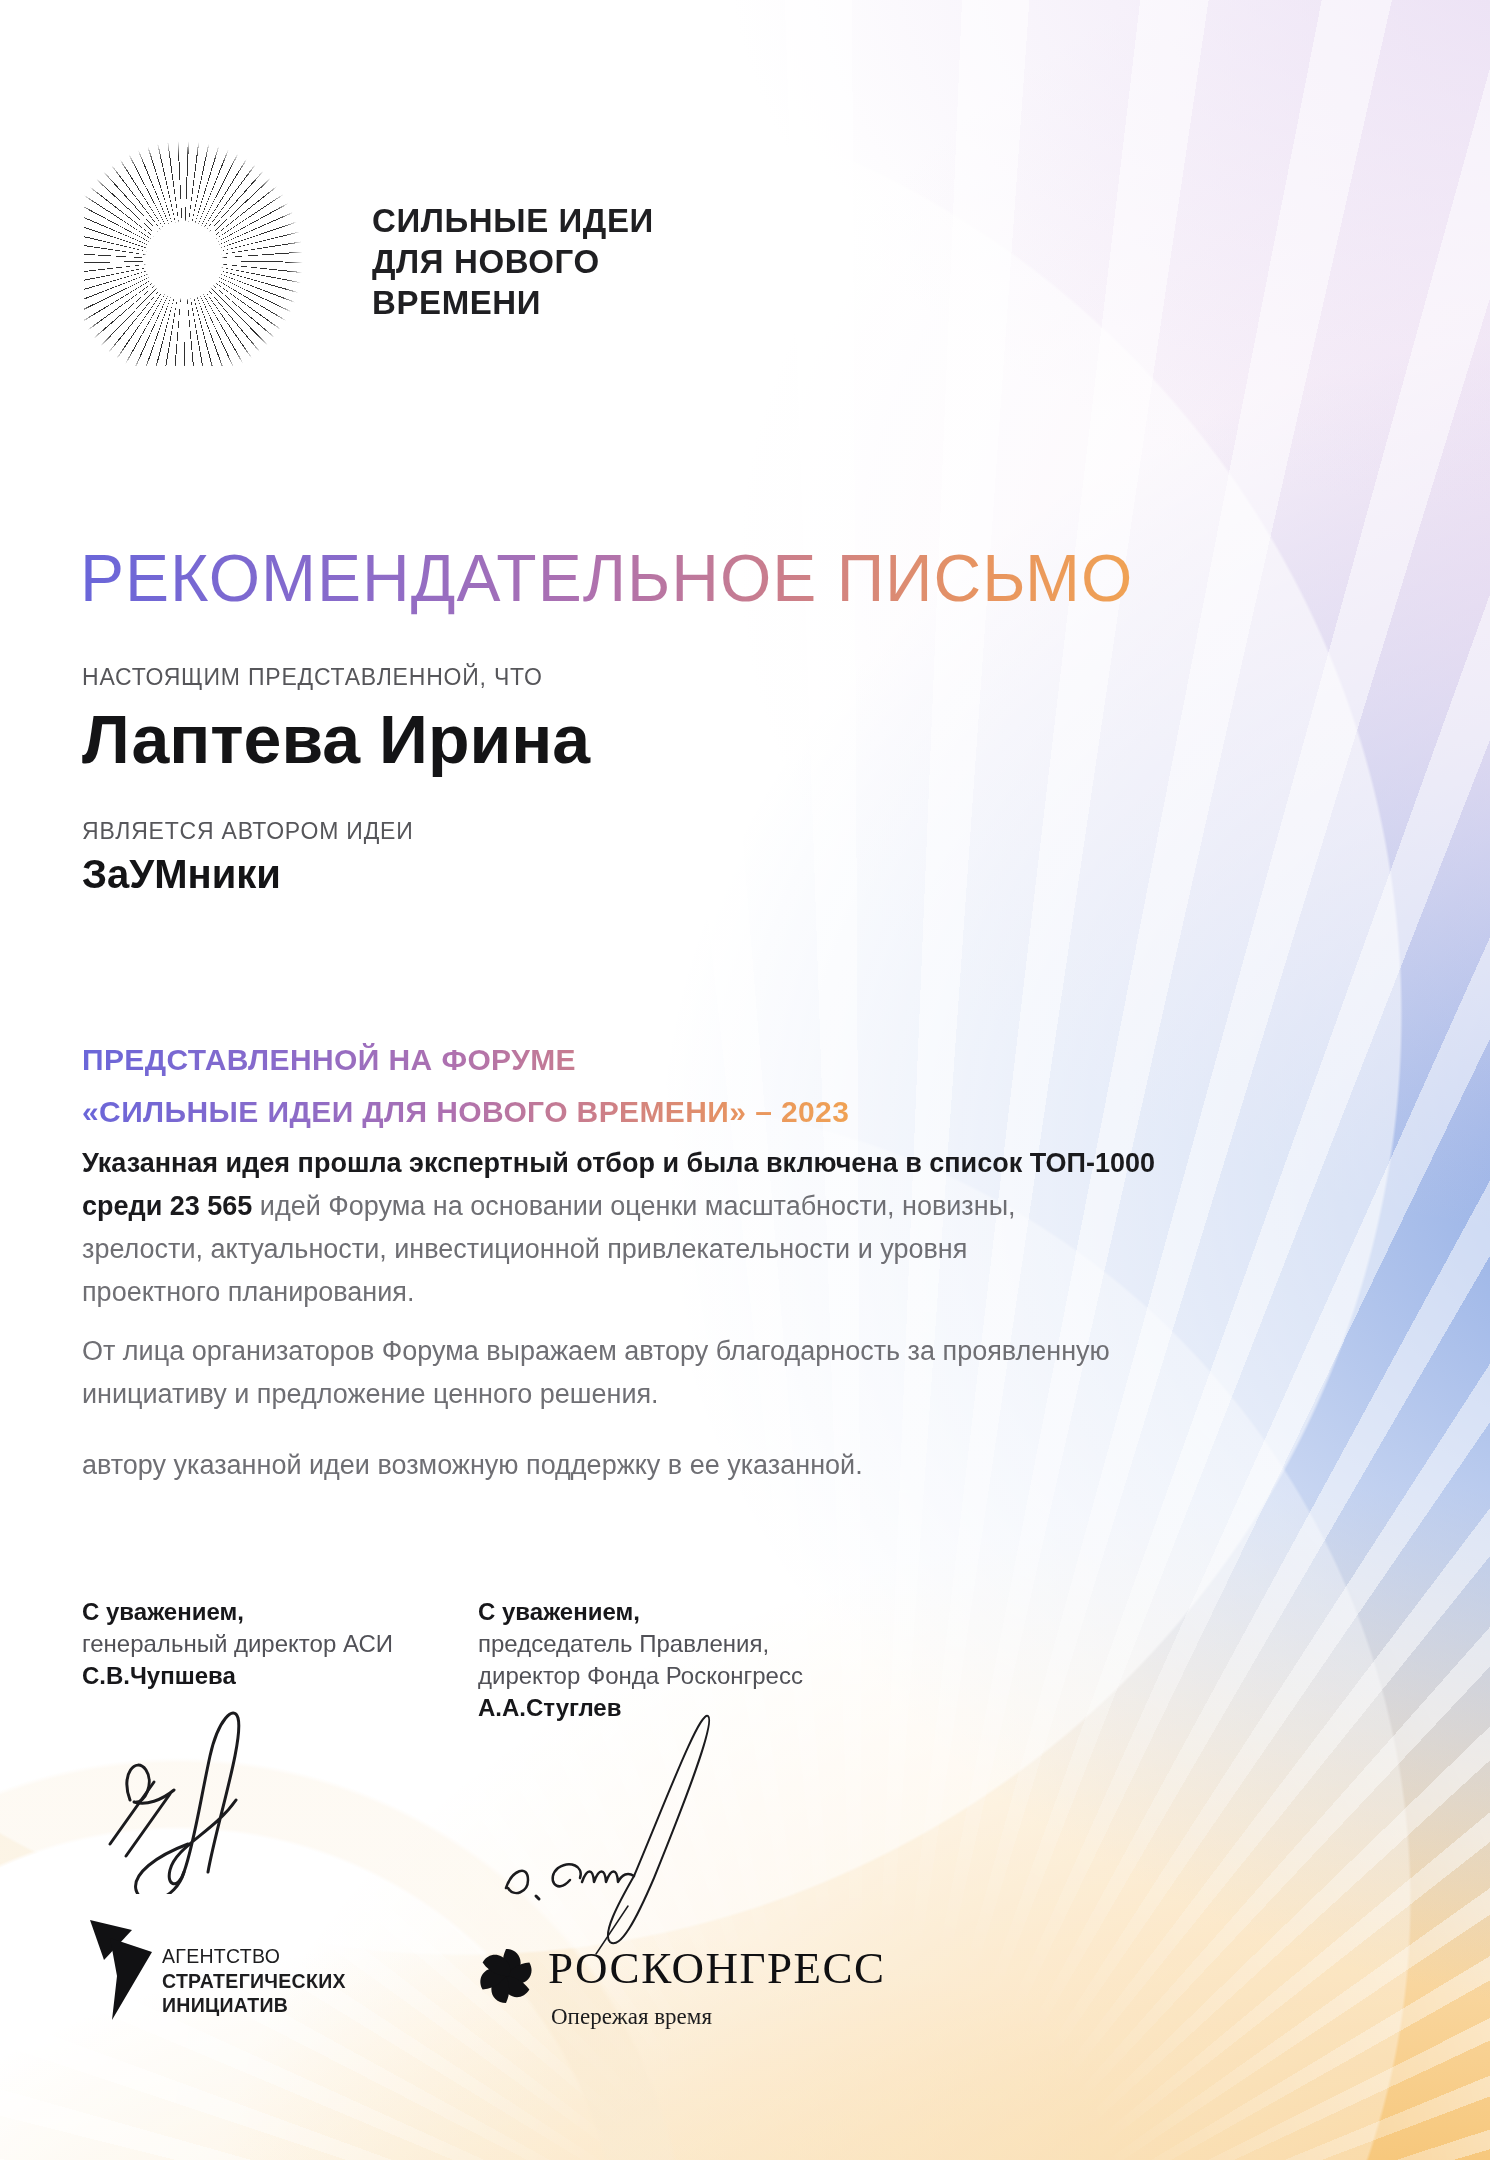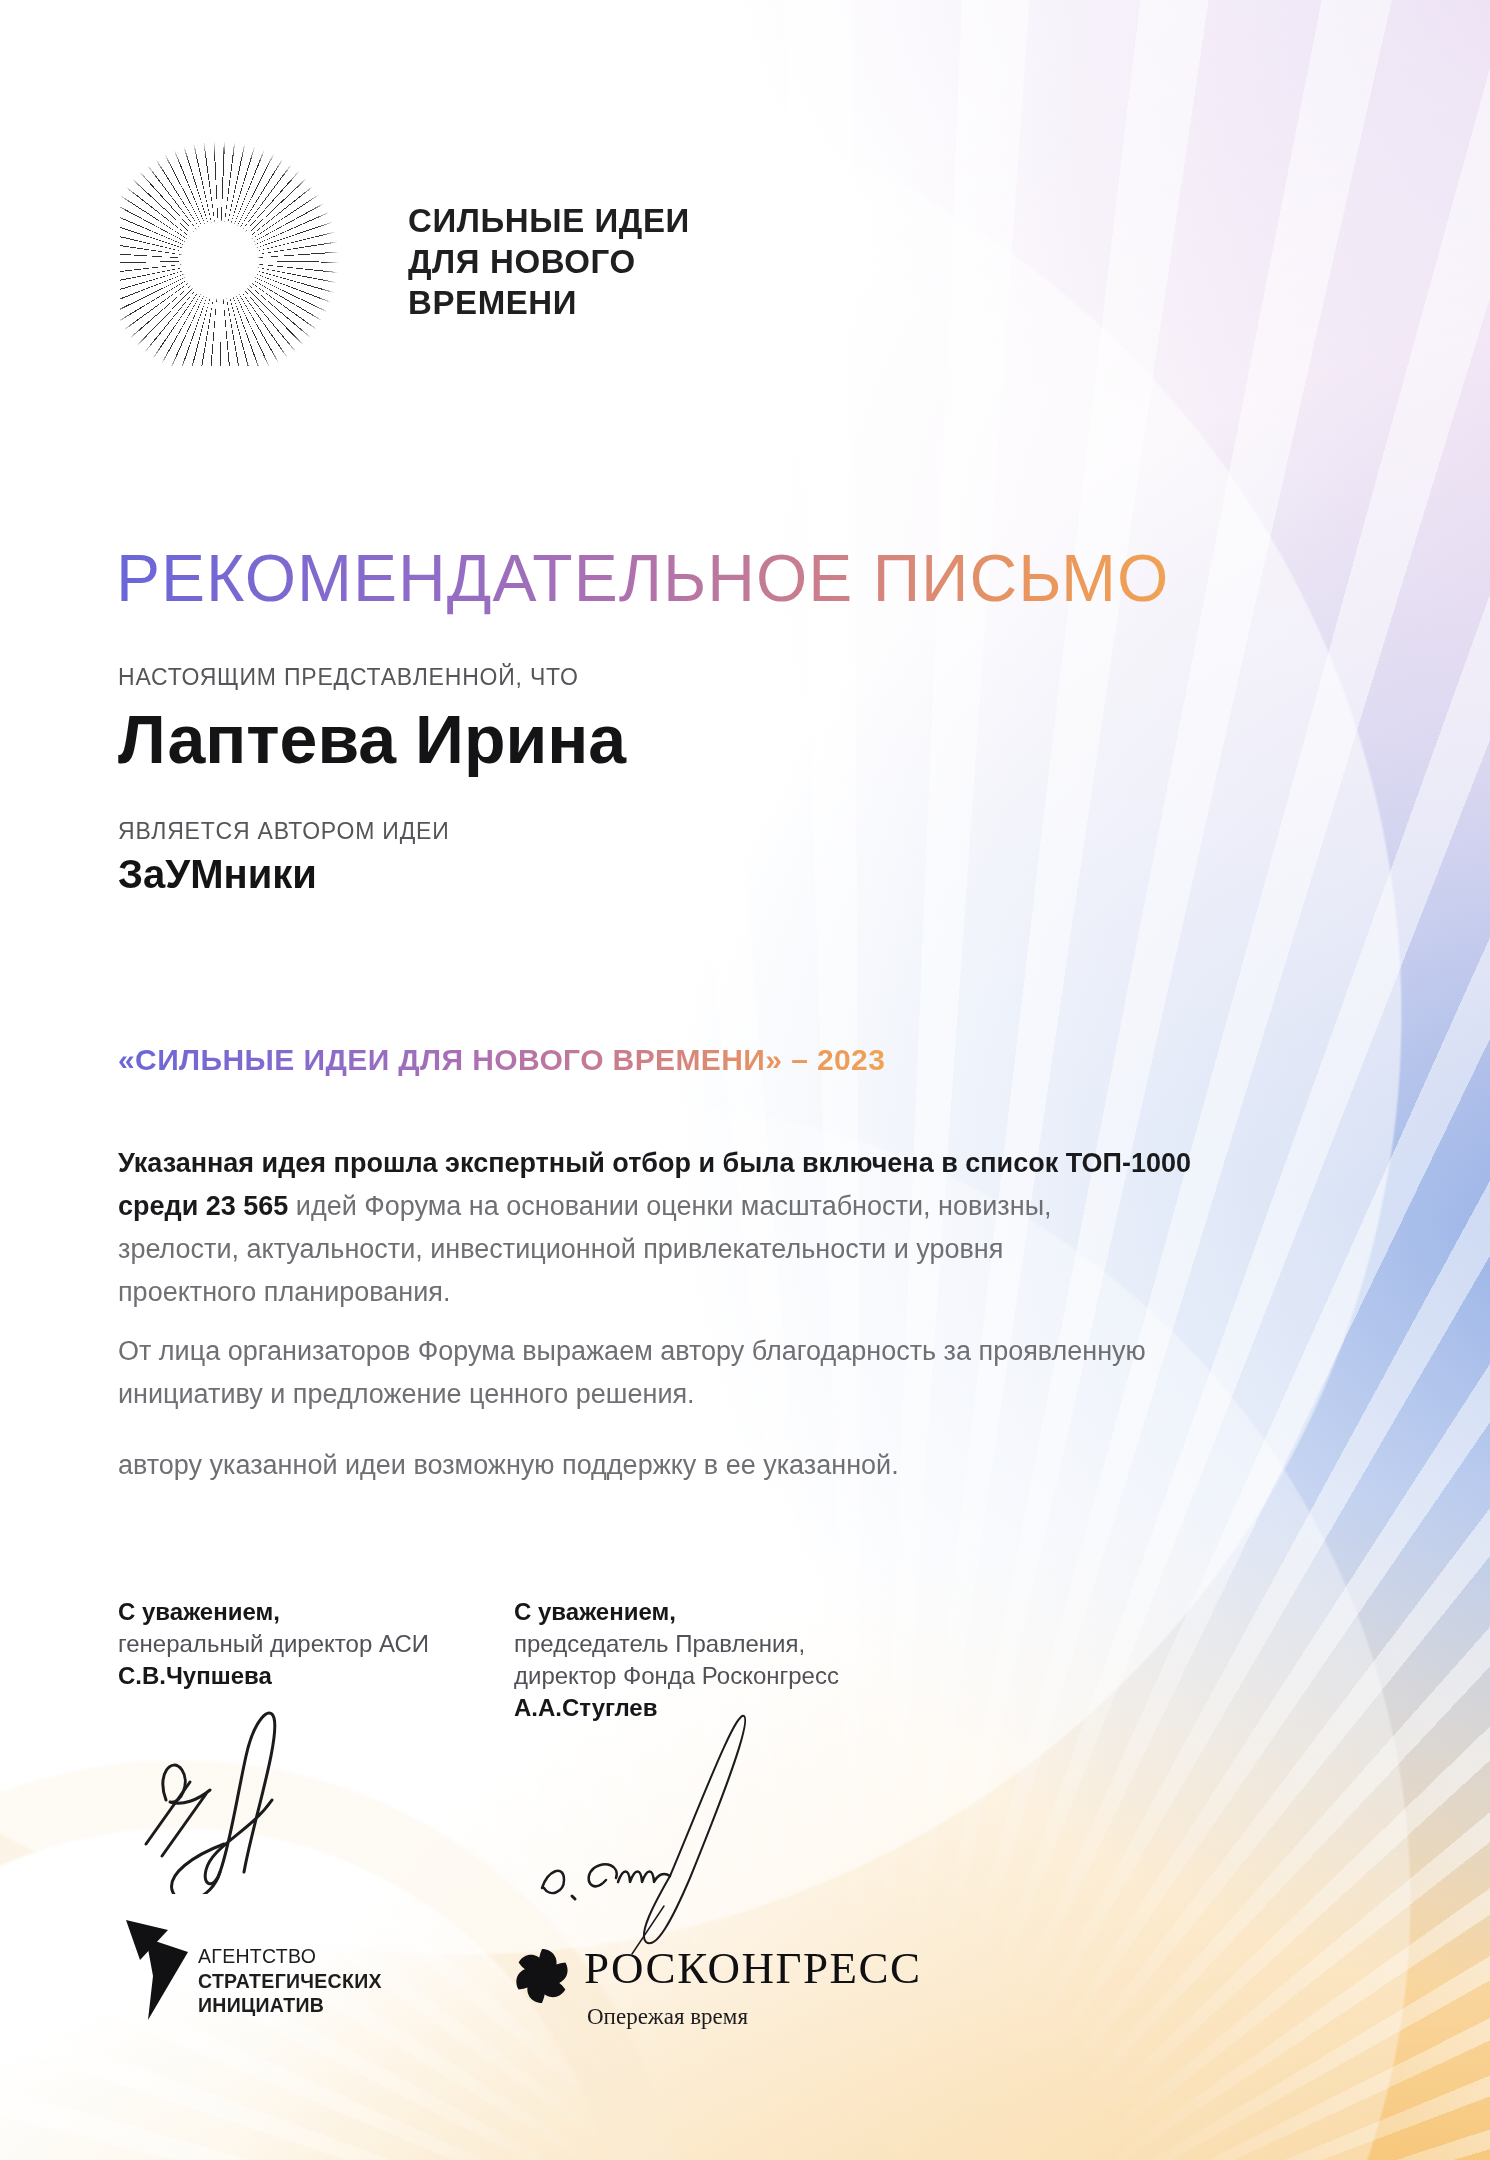--- a/index.html
+++ b/index.html
@@ -17,21 +17,21 @@
     #ffffff;}
   .bg-rays{position:absolute;inset:0;z-index:1;
     background:repeating-conic-gradient(from -96deg at 58% 108%,
       rgba(255,255,255,0) 0deg 2.7deg, rgba(255,255,255,0.50) 2.7deg 4.35deg);
     -webkit-mask:radial-gradient(ellipse 125% 125% at 58% 108%, transparent 0 14%, #000 38%, #000 100%);
             mask:radial-gradient(ellipse 125% 125% at 58% 108%, transparent 0 14%, #000 38%, #000 100%);}
   .bg-discs{position:absolute;inset:0;z-index:2;background:
     radial-gradient(circle 940px at 31% 47%, rgba(255,255,255,0.55) 0 938px, rgba(255,255,255,0) 941px),
     radial-gradient(circle 800px at 41% 88%, rgba(255,255,255,0.35) 0 798px, rgba(255,255,255,0) 801px),
     radial-gradient(circle 520px at 12% 105%, rgba(250,233,206,0) 0 438px, rgba(247,224,185,0.55) 442px 505px, rgba(247,224,185,0) 510px);}
-  .content{position:absolute;inset:0;z-index:10;margin-left:36px;}
+  .content{position:absolute;inset:0;z-index:10;}
 
   
   .sun-logo{position:absolute;left:84px;top:120px;width:232px;height:246px;
     background:repeating-conic-gradient(from 2deg at 43% 57%, #2e2e2e 0deg 0.55deg, rgba(0,0,0,0) 0.55deg 4.93deg);
     -webkit-mask:radial-gradient(circle at 43% 57%, transparent 0 38px, #000 41px, #000 104px, transparent 119px);
             mask:radial-gradient(circle at 43% 57%, transparent 0 38px, #000 41px, #000 104px, transparent 119px);}
   .brand-text{position:absolute;left:372px;top:200px;font-size:33px;line-height:41px;
     font-weight:700;color:#1f1f22;letter-spacing:0.6px;}
 
   
@@ -86,20 +86,21 @@
     </div>
 
     <div class="title grad-text">РЕКОМЕНДАТЕЛЬНОЕ ПИСЬМО</div>
 
     <div class="caps-label" style="top:664px;">НАСТОЯЩИМ ПРЕДСТАВЛЕННОЙ, ЧТО</div>
     <div class="person-name">Лаптева Ирина</div>
     <div class="caps-label" style="top:818px;">ЯВЛЯЕТСЯ АВТОРОМ ИДЕИ</div>
     <div class="idea-name">ЗаУМники</div>
 
     <div class="forum-block grad-text">
+      <div>ПРЕДСТАВЛЕННОЙ НА ФОРУМЕ</div>
       <div>«СИЛЬНЫЕ ИДЕИ ДЛЯ НОВОГО ВРЕМЕНИ» – 2023</div>
     </div>
 
     <div class="body-par" style="top:1142px;">
       <div><span class="b">Указанная идея прошла экспертный отбор и была включена в список ТОП-1000</span></div>
       <div><span class="b">среди 23 565</span><span> идей Форума на основании оценки масштабности, новизны,</span></div>
       <div>зрелости, актуальности, инвестиционной привлекательности и уровня</div>
       <div>проектного планирования.</div>
     </div>
 

